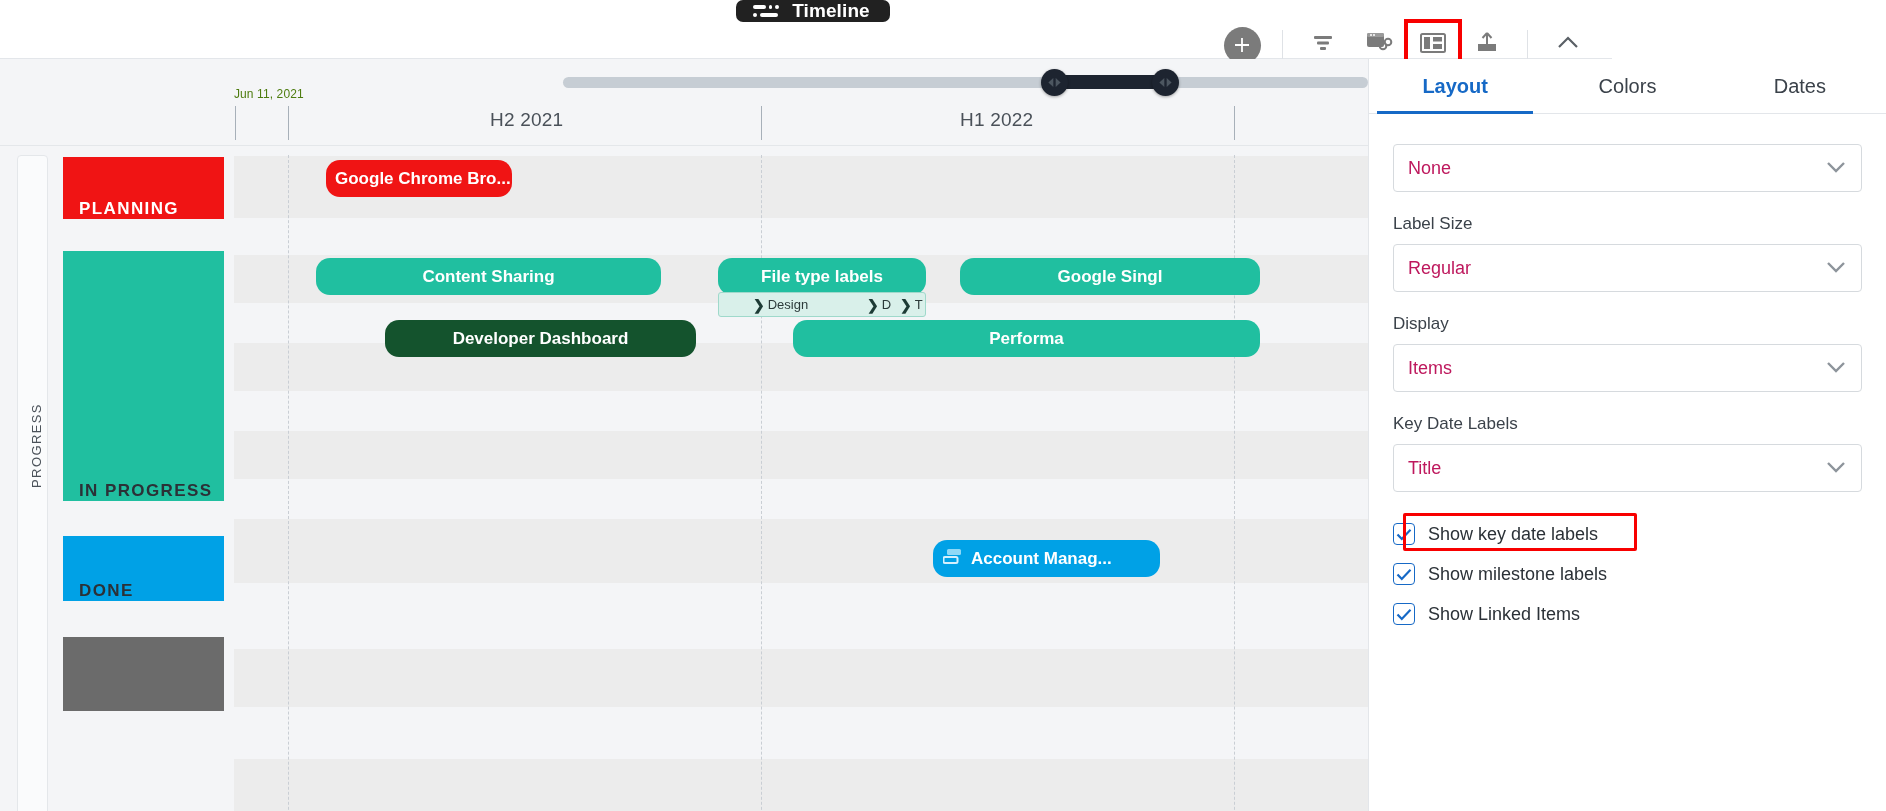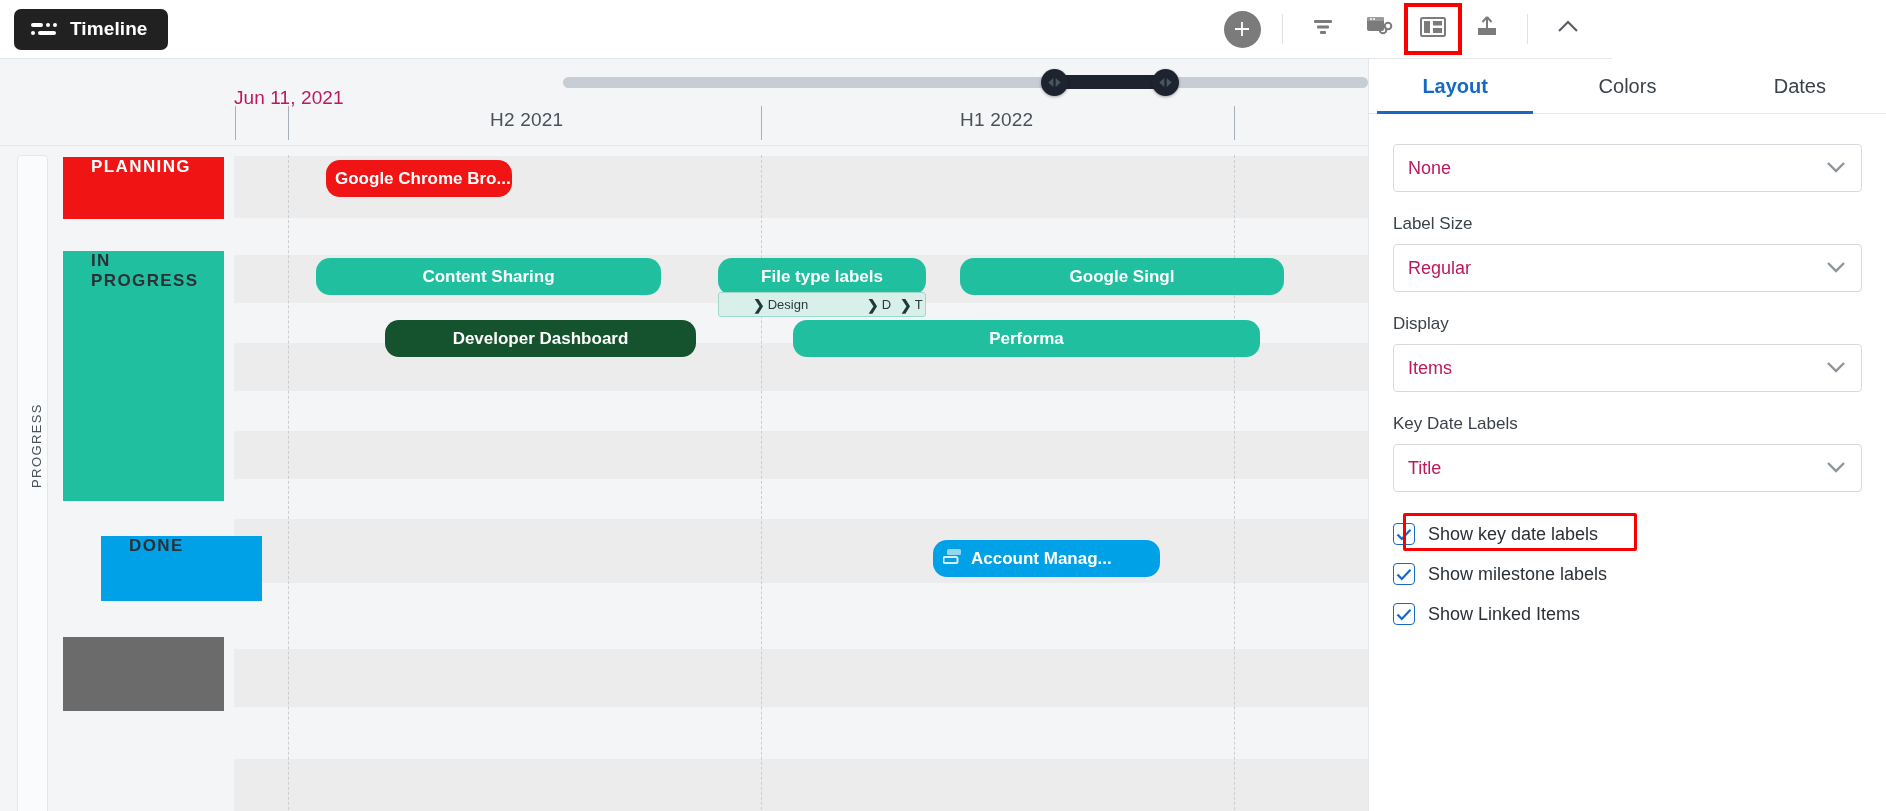--- a/index.html
+++ b/index.html
@@ -8,21 +8,21 @@
     font-family: "Liberation Sans", sans-serif;
     background: #ffffff;
     overflow: hidden;
   }
   #app { position: relative; width: 1886px; height: 811px; }
 
   
   .topbar {
     position: absolute; left: 0; top: 0; width: 1612px; height: 59px;
     background: #ffffff; border-bottom: 1px solid #e3e6ea;
-    display: flex; align-items: center;
+    display: flex; align-items: center; flex-direction: column;
   }
   .timeline-pill {
     margin-left: 14px;
     background: #212121; color: #ffffff;
     height: 41px; border-radius: 7px;
     display: flex; align-items: center; gap: 13px;
     padding: 0 20px 0 17px;
     font-size: 19px; font-weight: bold;
     letter-spacing: .1px;
     cursor: pointer;
@@ -77,21 +77,21 @@
     display:flex; align-items:center; justify-content:center;
     cursor: ew-resize;
     box-shadow: 0 1px 3px rgba(0,0,0,.35);
   }
   .scrub-handle.left { left:1041px; }
   .scrub-handle.right { left:1152px; }
 
   
   .date-hint {
     position:absolute; left:234px; top:28px;
-    font-size:19px; color:#be185d; letter-spacing:.1px;
+    font-size:12px; color:#4d7c0f; letter-spacing:.1px;
   }
   .tick {
     position:absolute; top:47px; width:1px; height:34px; background:#a7b0b9;
   }
   .period {
     position:absolute; top:50px;
     font-size:19px; color:#4a5159; letter-spacing:.2px;
   }
 
   
@@ -105,22 +105,22 @@
   .rail-label {
     position:absolute; left:-32px; top:282px;
     width:100px; text-align:center;
     transform: rotate(-90deg);
     font-size:13px; letter-spacing:1.4px; color:#4a5159;
   }
 
   
   .lane-block {
     position:absolute; left:63px; width:161px;
-    display:flex; align-items:flex-start;
-    padding-left:28px;
+    display:flex; align-items:flex-end;
+    padding-left:16px;
     font-size:17px; font-weight:bold; letter-spacing:1.4px;
   }
 
   
   .band { position:absolute; left:234px; width:1134px; background:#ececec; }
   .band-light { position:absolute; left:234px; width:1134px; background:#f4f5f7; }
 
   
   .vline { position:absolute; top:96px; width:1px; height:715px; border-left:1px dashed #c9ced4; }
 
@@ -331,40 +331,40 @@
     <div class="rail">
       <div class="rail-label">PROGRESS</div>
     </div>
 
     <div class="lane-block" style="top:98px;  height:62px;  background:#f01414; color:#ffffff;">
       <span>PLANNING</span>
     </div>
     <div class="lane-block" style="top:192px; height:250px; background:#20bfa0; color:#2b3137;">
       <span>IN PROGRESS</span>
     </div>
-    <div class="lane-block" style="top:477px; height:65px;  background:#00a1e6; color:#2b3137;margin-left:38px;">
+    <div class="lane-block" style="top:477px; height:65px;  background:#00a1e6; color:#2b3137;">
       <span>DONE</span>
     </div>
     <div class="lane-block" style="top:578px; height:74px;  background:#6b6b6b; color:#ffffff;">
       <span></span>
     </div>
 
     <div class="bar left-align" style="left:326px; top:101px; width:186px; background:#f01414;">
       <span>Google Chrome Bro...</span>
     </div>
 
     <div class="bar" style="left:316px; top:199px; width:345px; background:#20bfa0;">
       <span>Content Sharing</span>
     </div>
 
     <div class="bar" style="left:718px; top:199px; width:208px; background:#20bfa0;">
       <span>File type labels</span>
     </div>
 
-    <div class="bar" style="left:960px; top:199px; width:324px; background:#20bfa0;">
+    <div class="bar" style="left:960px; top:199px; width:300px; background:#20bfa0;">
       <span>Google Singl</span>
     </div>
 
     <div class="keydates" style="left:718px; top:233px; width:208px;">
       <span class="kd" style="left:34px;">
         <span class="chev">❯</span>
         <span>Design</span>
       </span>
       <span class="kd" style="left:148px;">
         <span class="chev">❯</span>

